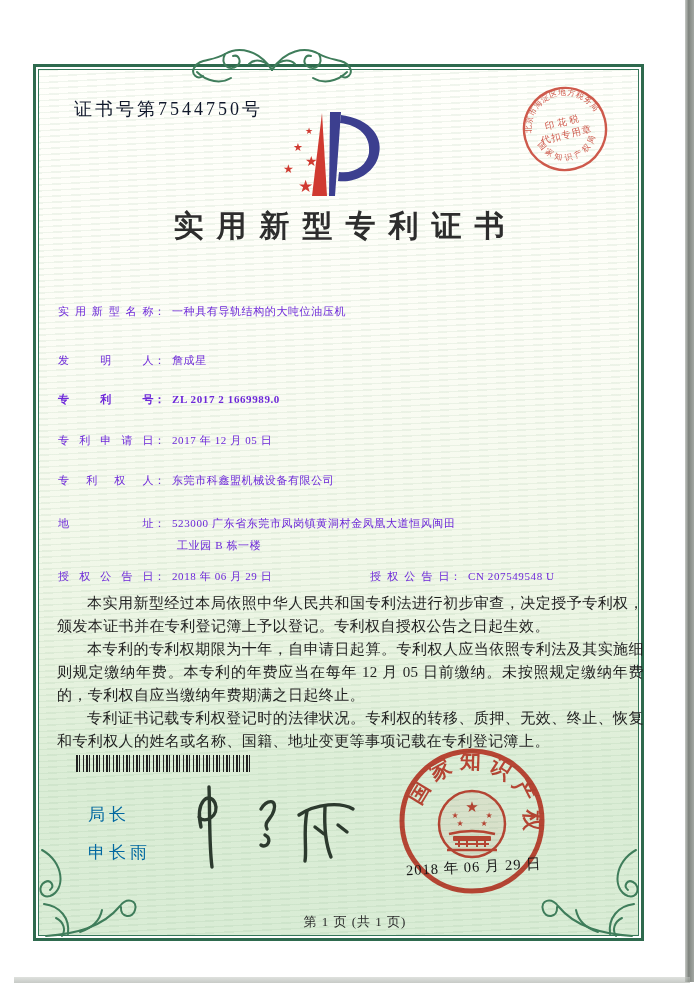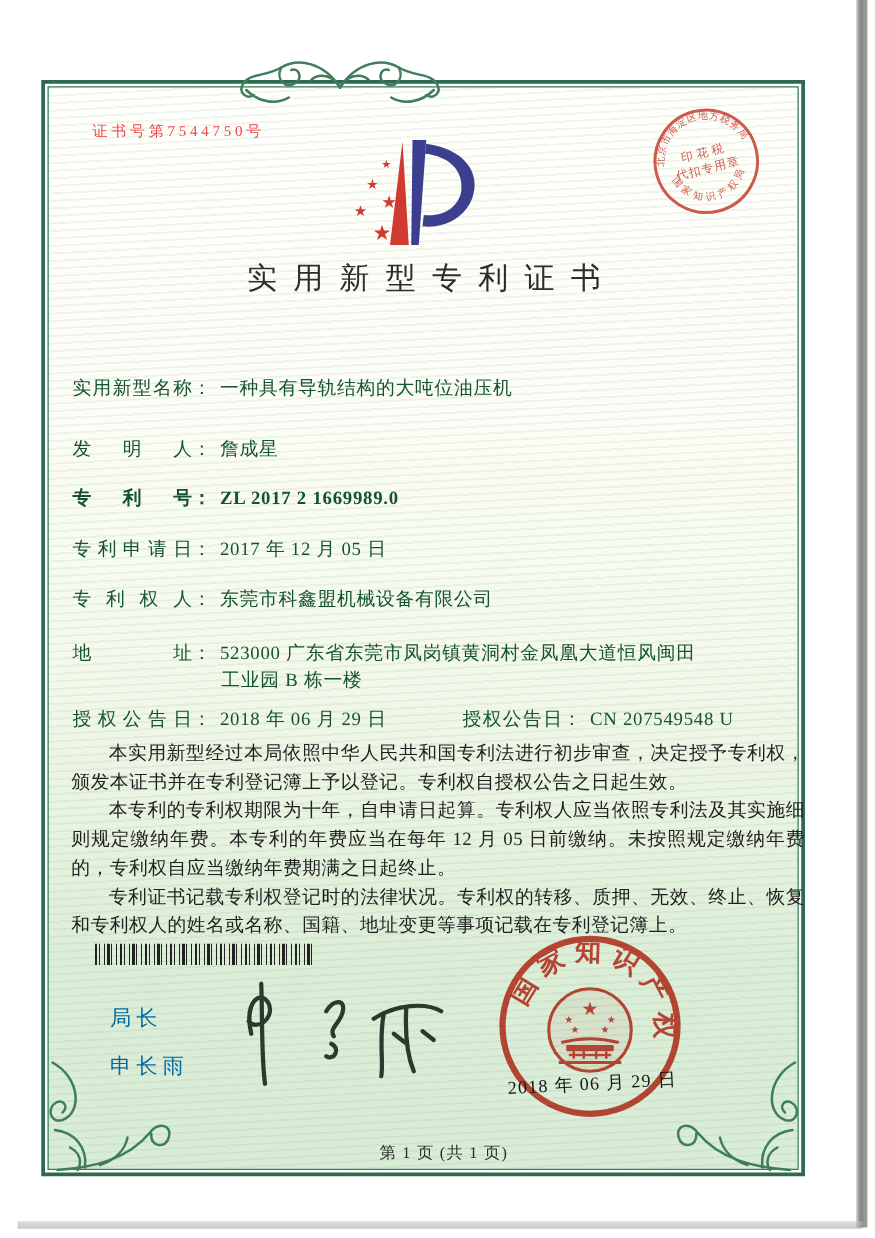--- a/index.html
+++ b/index.html
@@ -20,27 +20,27 @@
   .frame-inner{position:absolute;inset:2px;border:1px solid #35775a;}
   .cert-bg{position:absolute;left:39px;top:70px;width:599px;height:865px;
     background-image:
       repeating-linear-gradient(177deg, rgba(106,158,112,0.10) 0 1.5px, rgba(255,255,255,0) 1.5px 6px),
       linear-gradient(180deg,#fffffb 0%,#fcfdf6 30%,#f4f9ec 52%,#e8f3e0 68%,#dbedd6 82%,#d9ecd5 100%);
   }
   
   .ornament{position:absolute;}
   .ornament svg{display:block;width:100%;height:100%;}
   
-  .cert-no{position:absolute;left:74px;top:97px;font-size:12px;letter-spacing:3px;color:#ef4444;}
+  .cert-no{position:absolute;left:74px;top:97px;font-size:18px;letter-spacing:3px;color:#0f172a;}
   .logo{position:absolute;left:281px;top:110px;width:112px;height:90px;}
   .tax-stamp{position:absolute;left:520px;top:84px;width:90px;height:90px;opacity:.88;}
   .title{position:absolute;left:0;top:206px;width:678px;text-align:center;
-    font-size:24px;font-weight:normal;letter-spacing:13px;color:#2d2d2d;text-indent:13px;}
-  
-  .fields{position:absolute;left:58px;top:300px;width:586px;font-size:15px;line-height:22px;color:#14532d;}
+    font-size:30px;font-weight:bold;letter-spacing:13px;color:#2d2d2d;text-indent:13px;}
+  
+  .fields{position:absolute;left:58px;top:300px;width:586px;font-size:11px;line-height:22px;color:#6d28d9;}
   .f-row{white-space:nowrap;}
   .f-label{display:inline-block;width:96px;text-align:justify;text-align-last:justify;
     vertical-align:top;letter-spacing:0.5px;}
   .f-colon{display:inline-block;vertical-align:top;}
   .f-value{display:inline-block;margin-left:7px;letter-spacing:0.6px;vertical-align:top;}
   .f-value2{margin-left:119px;letter-spacing:0.6px;line-height:22px;}
   .mt-a{margin-top:27px;} .mt-b{margin-top:17px;font-weight:bold;} .mt-c{margin-top:19px;}
   .mt-d{margin-top:18px;} .mt-e{margin-top:21px;} .mt-f{margin-top:9px;}
   .row-split{position:relative;}
   .g-right{position:absolute;left:312px;top:0;white-space:nowrap;}

